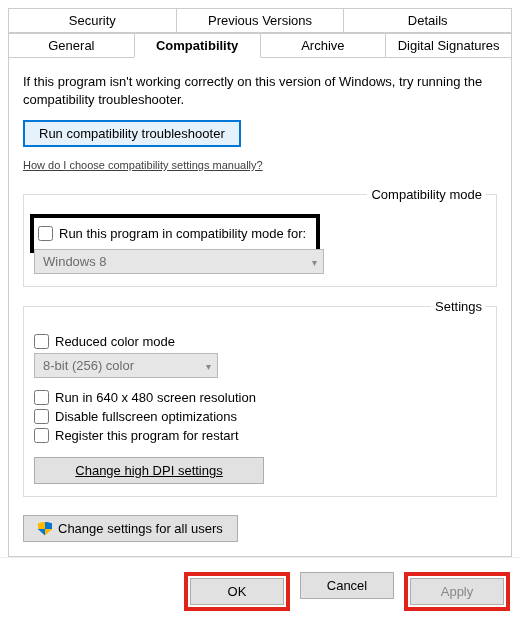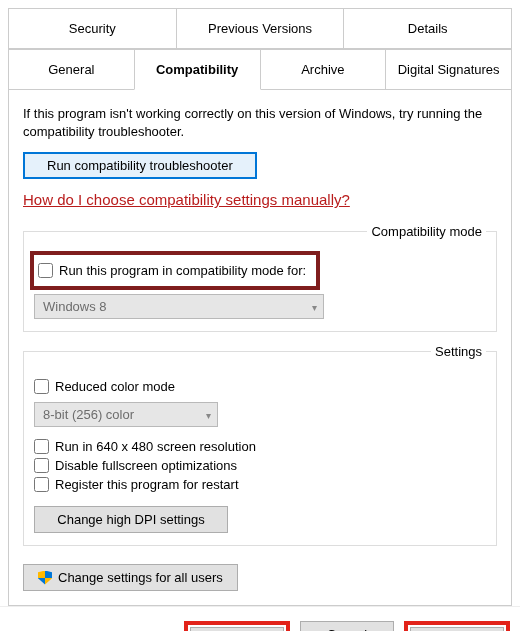--- a/index.html
+++ b/index.html
@@ -13,21 +13,21 @@
   }
   .window { width: 520px; }
   .tab-strip {
     display: flex; flex-direction: column;
     padding: 8px 8px 0 8px;
   }
   .tab-row { display: flex; }
   .tab {
     flex: 1;
     text-align: center;
-    padding: 12px 0;
+    padding: 4px 0;
     border: 1px solid #ccc;
     background: #fff;
     cursor: pointer;
     font-size: 13px;
     margin-left: -1px;
   }
   .tab:first-child { margin-left: 0; }
   .tab.active {
     background: #fff;
     border-bottom: 1px solid #fff;
@@ -39,33 +39,33 @@
     border: 1px solid #ccc;
     border-top: none;
     margin: -1px 8px 0 8px;
     padding: 16px 14px 14px 14px;
     position: relative;
     z-index: 1;
   }
   .intro { margin: 0 0 12px 0; line-height: 1.35; }
   .run-troubleshooter {
     display: inline-block;
-    padding: 4px 22px;
+    padding: 4px 14px;
     border: 2px solid #0076d7;
     background: #e5f1fb;
     font-size: 13px;
     cursor: pointer;
   }
   .link {
     display: inline-block;
     margin: 12px 0 10px 0;
-    color: #b91c1c;
+    color: #404040;
     text-decoration: underline;
     cursor: pointer;
-    font-size: 15px;
+    font-size: 11px;
   }
   fieldset.groupbox {
     border: 1px solid #ddd;
     padding: 16px 10px 12px 10px;
     margin: 6px 0 12px 0;
     position: relative;
   }
   fieldset.groupbox > legend {
     font-size: 13px;
     padding: 0 4px;
@@ -75,54 +75,54 @@
   .check-row {
     display: flex; align-items: center;
     margin: 4px 0;
     font-size: 13px;
   }
   .check-row input[type=checkbox] {
     width: 15px; height: 15px; margin: 0 6px 0 0;
     accent-color: #000;
   }
   .highlight-red {
-    border: 4px solid #7f1d1d;
+    border: 4px solid #000000;
     padding: 4px 10px 4px 4px;
     display: inline-flex;
     align-items: flex-start;
     margin: -4px;
   }
   .combo {
     width: 290px;
     padding: 4px 24px 4px 8px;
     border: 1px solid #b9b9b9;
     background: #e6e6e6;
     color: #6d6d6d;
     font-size: 13px;
     position: relative;
-    margin-top: 8px;
+    margin-top: 0;
   }
   .combo.small { width: 184px; }
   .combo .chev {
     position: absolute; right: 6px; top: 50%; transform: translateY(-50%);
     font-size: 10px; color: #888;
   }
   .std-button {
     display: inline-flex;
     align-items: center;
     justify-content: center;
     gap: 6px;
     padding: 5px 14px;
     border: 1px solid #adadad;
     background: #e1e1e1;
     font-size: 13px;
     cursor: pointer;
     min-width: 80px;
   }
-  .dpi-btn { width: 194px; margin-top: 10px; }
+  .dpi-btn { width: 230px; margin-top: 10px; text-decoration: underline; }
   .allusers-btn { margin-top: 6px; }
   .shield {
     display: inline-block; width: 14px; height: 14px; position: relative;
   }
   .shield::before {
     content: ""; position: absolute; inset: 0;
     background: conic-gradient(#0076d7 0 25%, #ffb900 25% 50%, #0076d7 50% 75%, #ffb900 75% 100%);
     clip-path: polygon(50% 0, 100% 12%, 100% 55%, 50% 100%, 0 55%, 0 12%);
   }
   .button-bar {

